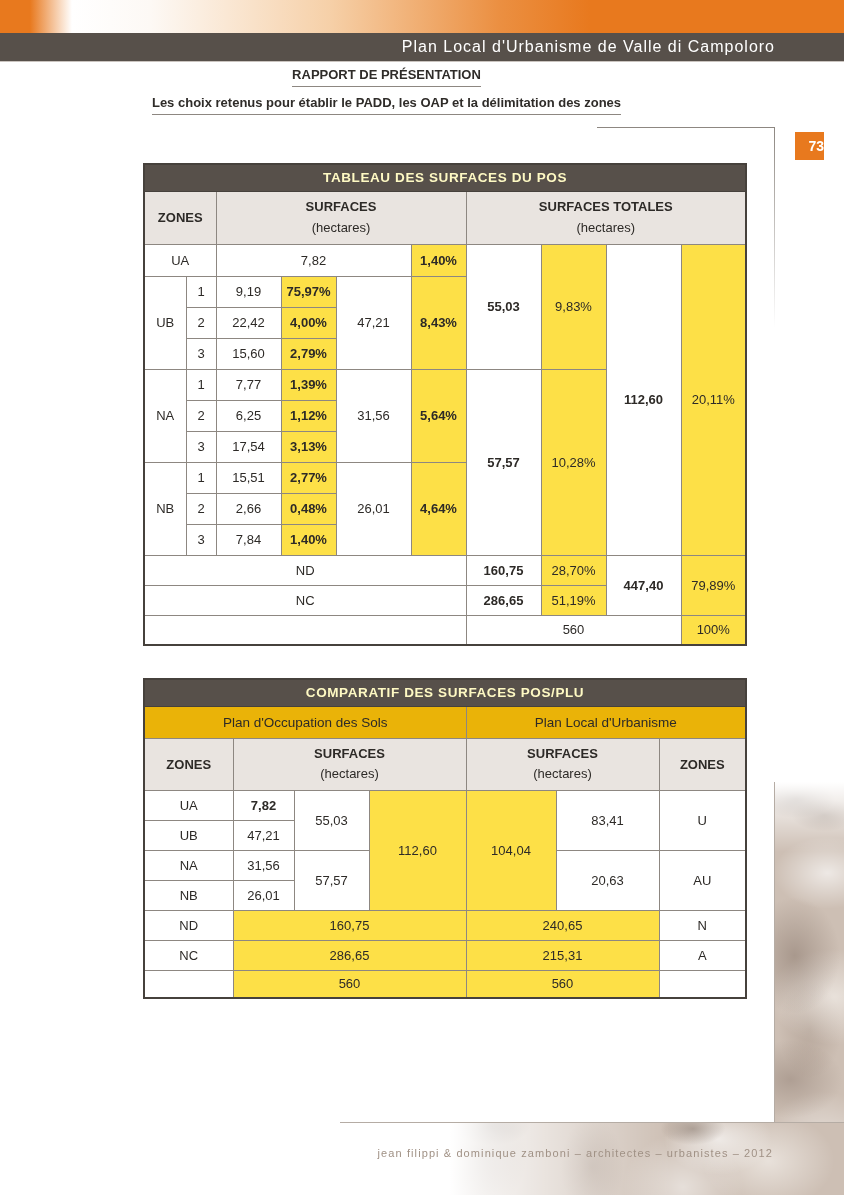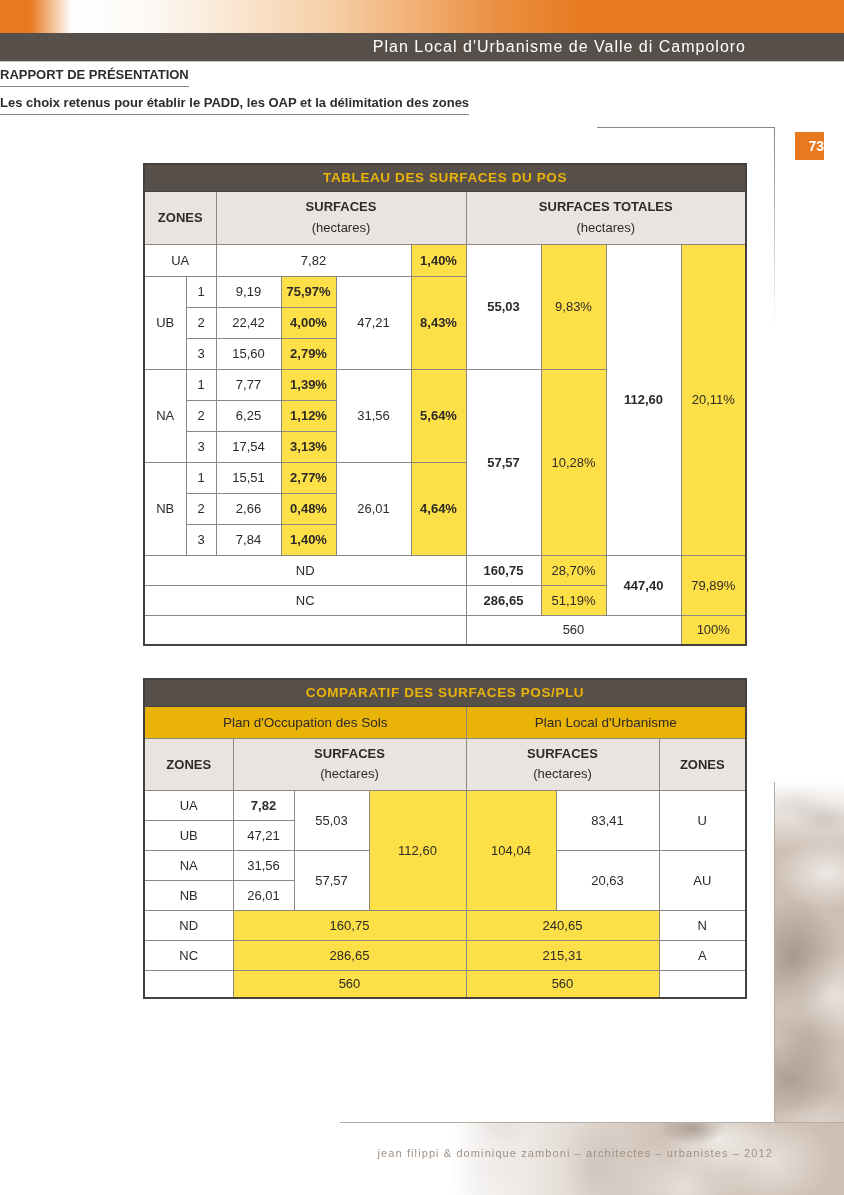--- a/index.html
+++ b/index.html
@@ -6,23 +6,23 @@
   .page{position:relative;width:844px;height:1195px;background:#ffffff;overflow:hidden;
         font-family:"Liberation Sans",sans-serif;color:#2d2a27;}
   
   .top-band{position:absolute;left:0;top:0;width:844px;height:33px;
     background:linear-gradient(to right,#e8791e 0px,#e8791e 30px,#ffffff 72px,#fdf9f5 150px,
                #f6d0a8 330px,#eb8f41 500px,#e8791e 590px,#e8791e 100%);}
   
   .title-bar{position:absolute;left:0;top:33px;width:844px;height:28px;background:#57504a;
     border-bottom:1px solid #cac4bf;text-align:right;}
   .title-bar span{display:inline-block;color:#ffffff;font-size:16px;letter-spacing:1px;
-    line-height:28px;padding-right:98px;font-weight:400;}
-  
-  .subs{position:absolute;top:65px;left:0;right:71px;text-align:left;}
+    line-height:28px;padding-right:69px;font-weight:400;}
+  
+  .subs{position:absolute;top:65px;left:0;right:71px;text-align:center;}
   .subs .row{margin:0 0 6px 0;}
   .sub1,.sub2{display:inline-block;font-size:13px;font-weight:bold;color:#2f2c29;
     border-bottom:1px solid #8d8781;padding-bottom:4px;}
   .sub3{display:inline-block;font-size:12.5px;color:#6e6862;margin-right:16px;padding-bottom:3px;}
   .partial-line{position:absolute;left:597px;top:127px;width:178px;height:1px;background:#8d8781;}
   .v-line{position:absolute;left:774px;top:127px;width:1px;height:200px;
     background:linear-gradient(to bottom,#8d8781,rgba(141,135,129,0));}
   
   .badge{position:absolute;left:795px;top:132px;width:29px;height:28px;background:#e8791e;
     color:#ffffff;font-weight:bold;font-size:14px;text-align:right;line-height:28px;}
@@ -48,21 +48,21 @@
   
   .footer{position:absolute;top:1147px;right:71px;font-size:11px;letter-spacing:1.1px;
     color:#a09185;z-index:5;}
   
   .tblwrap{position:absolute;left:143px;}
   .tblwrap.t1{top:163px;}
   .tblwrap.t2{top:678px;}
   table{border-collapse:collapse;table-layout:fixed;width:602px;border:2px solid #46413c;}
   td{border:1px solid #8d8781;text-align:center;vertical-align:middle;padding:0;
      font-size:13px;color:#2d2a27;overflow:hidden;}
-  td.ttl{background:#57504a;color:#eab308;font-weight:bold;font-size:13.5px;
+  td.ttl{background:#57504a;color:#fef9c3;font-weight:bold;font-size:13.5px;
      letter-spacing:0.6px;border:1px solid #46413c;}
   td.hdr{background:#e9e4e0;font-weight:bold;}
   td.hdr .unit{font-weight:normal;}
   td.sub-hdr{background:#eab308;font-weight:normal;font-size:13.5px;}
   .shade{background:#fde047;}
   .b{font-weight:bold;}
   .hdr-stack div{line-height:1.55;}
 </style>
 </head>
 <body>

